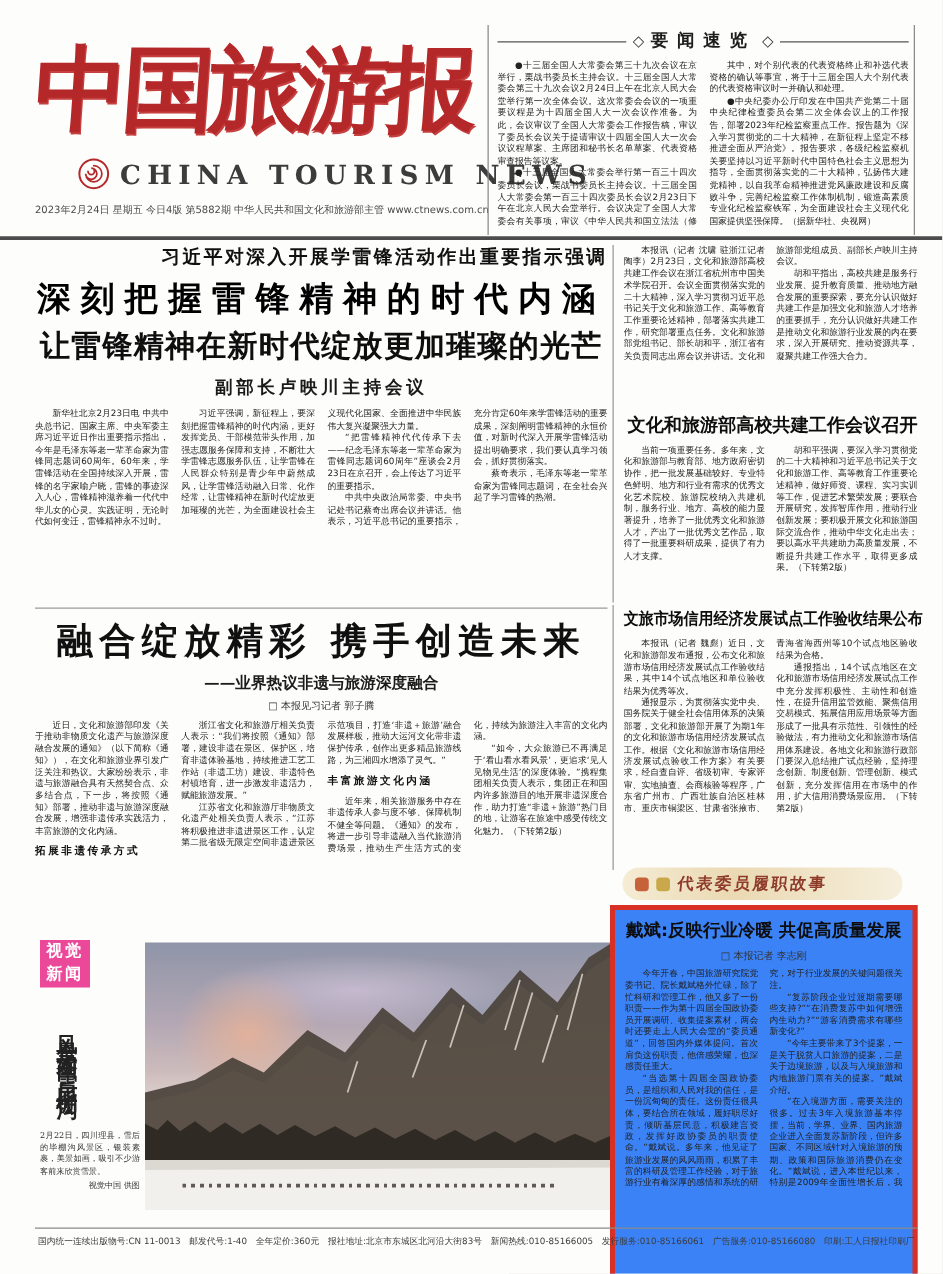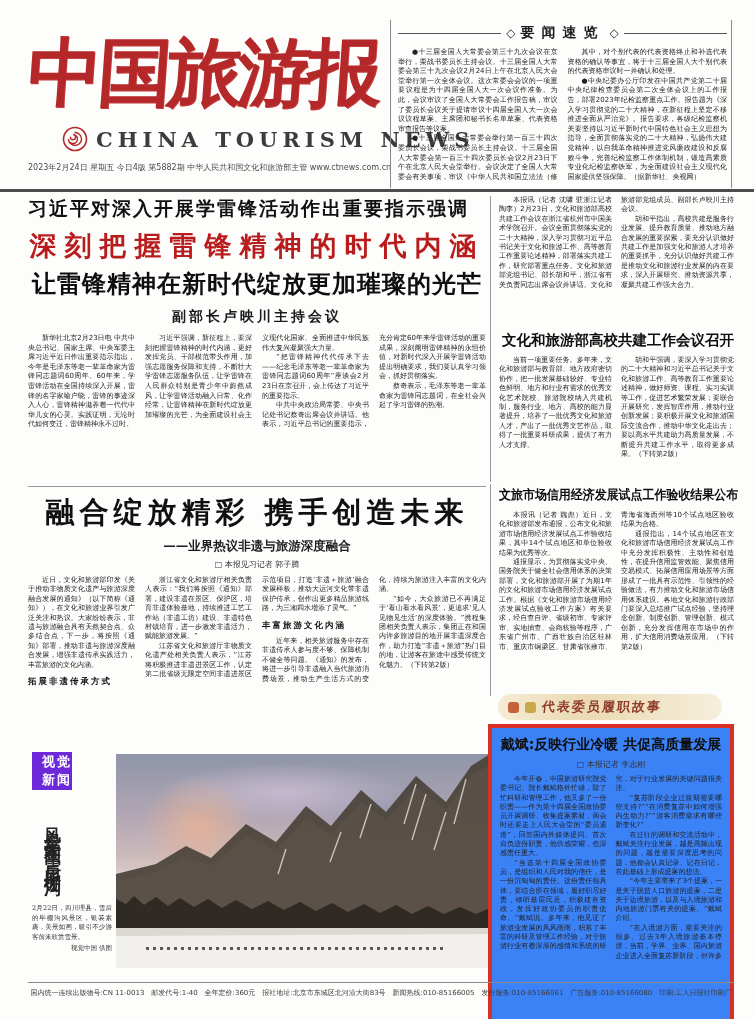--- a/index.html
+++ b/index.html
@@ -24,22 +24,22 @@
   .briefing-head .dia{font-size:12px;color:#333;}
   .briefing-title{font-family:"DejaVu Serif",serif;font-weight:bold;font-size:14px;
                   letter-spacing:7px;color:#1d1d1d;}
   .briefing-cols{display:flex;gap:10px;margin-top:4px;height:134px;overflow:hidden;}
   .briefing-col{flex:1;font-size:7px;line-height:9.6px;text-align:justify;}
   .briefing-col p{margin:0;text-indent:2em;}
   
   .top-rule{position:absolute;left:0px;top:189px;width:754px;height:3px;background:#4c4c4c;}
   
   .lead{position:absolute;left:28px;top:196px;width:458px;height:286px;}
-  .lead-kicker{font-size:19px;font-weight:bold;text-align:left;letter-spacing:2px;color:#111;}
-  .lead-h1{font-size:27px;font-weight:900;text-align:center;letter-spacing:8px;color:#b91c1c;
+  .lead-kicker{font-size:15px;font-weight:bold;text-align:right;letter-spacing:2px;color:#111;}
+  .lead-h1{font-size:27px;font-weight:900;text-align:center;letter-spacing:8px;color:#000000;
            margin-top:6px;white-space:nowrap;font-family:Liberation Mono, monospace;}
   .lead-h2{font-size:24px;font-weight:900;text-align:center;letter-spacing:1px;color:#0e0e0e;
            margin-top:4px;white-space:nowrap;}
   .lead-deck{font-size:14px;font-weight:bold;text-align:center;letter-spacing:3px;
              color:#1a1a1a;margin-top:8px;}
   .lead-body{margin-top:8px;height:148px;column-count:4;column-gap:10px;
              font-size:7px;line-height:9.6px;text-align:justify;overflow:hidden;}
   .lead-body p{margin:0;text-indent:2em;}
   
   .rcol{position:absolute;left:490px;top:196px;width:244px;height:286px;
@@ -67,22 +67,22 @@
   .mid-right{position:absolute;left:490px;top:484px;width:244px;height:212px;
              border-left:1px solid #999;padding-left:8px;box-sizing:border-box;}
   .credit-h{font-family:"DejaVu Serif",serif;font-size:13px;font-weight:900;text-align:center;
             color:#0d0d0d;white-space:nowrap;transform:scaleX(0.92);transform-origin:left;
             margin:2px 0 7px;letter-spacing:0;}
   .credit-body{height:176px;column-count:2;column-gap:9px;font-size:7px;line-height:9.4px;
                text-align:justify;overflow:hidden;}
   .credit-body p{margin:0;text-indent:2em;}
   
   .photo-module{position:absolute;left:28px;top:752px;width:462px;height:220px;}
-  .vn-badge{position:absolute;left:4px;top:0px;width:40px;height:38px;background:#6d28d9;
-            color:#fff;font-size:13px;line-height:18px;text-align:right;font-weight:bold;
+  .vn-badge{position:absolute;left:4px;top:0px;width:40px;height:38px;background:#ec4899;
+            color:#fff;font-size:13px;line-height:18px;text-align:center;font-weight:bold;
             letter-spacing:2px;padding-top:1px;box-sizing:border-box;}
   .v-title{position:absolute;left:14px;top:62px;height:150px;writing-mode:vertical-rl;
            font-family:"DejaVu Serif",serif;font-weight:bold;font-size:17px;color:#222;
            letter-spacing:5px;display:flex;gap:6px;}
   .photo-caption{position:absolute;left:4px;top:152px;width:80px;font-size:6.5px;
                  line-height:9.5px;text-align:justify;color:#333;
                  font-family:"DejaVu Serif",serif;}
   .photo-credit{text-align:right;margin-top:2px;}
   .photo{position:absolute;left:88px;top:2px;width:374px;height:214px;overflow:hidden;
          background:
@@ -241,21 +241,20 @@
     <span class="banner-text">代表委员履职故事</span>
   </div>
 
   <div class="red-box">
     <div class="daibin-h">戴斌:反映行业冷暖 共促高质量发展</div>
     <div class="daibin-byline">□ 本报记者 李志刚</div>
     <div class="daibin-body">
         <p>今年开春，中国旅游研究院党委书记、院长戴斌格外忙碌，除了忙科研和管理工作，他又多了一份职责——作为第十四届全国政协委员开展调研、收集提案素材，两会时还要走上人民大会堂的“委员通道”，回答国内外媒体提问。首次肩负这份职责，他倍感荣耀，也深感责任重大。</p>
         <p>“当选第十四届全国政协委员，是组织和人民对我的信任，是一份沉甸甸的责任。这份责任很具体，要结合所在领域，履好职尽好责，倾听基层民意，积极建言资政，发挥好政协委员的职责使命。”戴斌说。多年来，他见证了旅游业发展的风风雨雨，积累了丰富的科研及管理工作经验，对于旅游行业有着深厚的感情和系统的研究，对于行业发展的关键问题很关注。</p>
         <p>“复苏阶段企业过渡期需要哪些支持?”“在消费复苏中如何增强内生动力?”“游客消费需求有哪些新变化?”</p>
-        <p>在过往的调研和交流活动中，戴斌关注行业发展，越是高频出现的问题，越是需要深度思考的问题，他都会认真记录、记在日记，在此基础上形成提案的想法。</p>
         <p>“今年主要带来了3个提案，一是关于脱贫人口旅游的提案，二是关于边境旅游，以及与入境旅游和内地旅游门票有关的提案。”戴斌介绍。</p>
         <p>“在入境游方面，需要关注的很多。过去3年入境旅游基本停摆，当前，学界、业界、国内旅游企业进入全面复苏新阶段，但许多国家、不同区域针对入境旅游的预期、政策和国际旅游消费仍在变化。”戴斌说，进入本世纪以来，特别是2009年全面性增长后，我国入境旅游发展面临诸多困难与挑战。（下转第2版）</p>
       </div>
   </div>
 
   <div class="footer-rule"></div>
   <div class="footer">国内统一连续出版物号:CN 11-0013　邮发代号:1-40　全年定价:360元　报社地址:北京市东城区北河沿大街83号　新闻热线:010-85166005　发行服务:010-85166061　广告服务:010-85166080　印刷:工人日报社印刷厂</div>
 
 </div>
 

